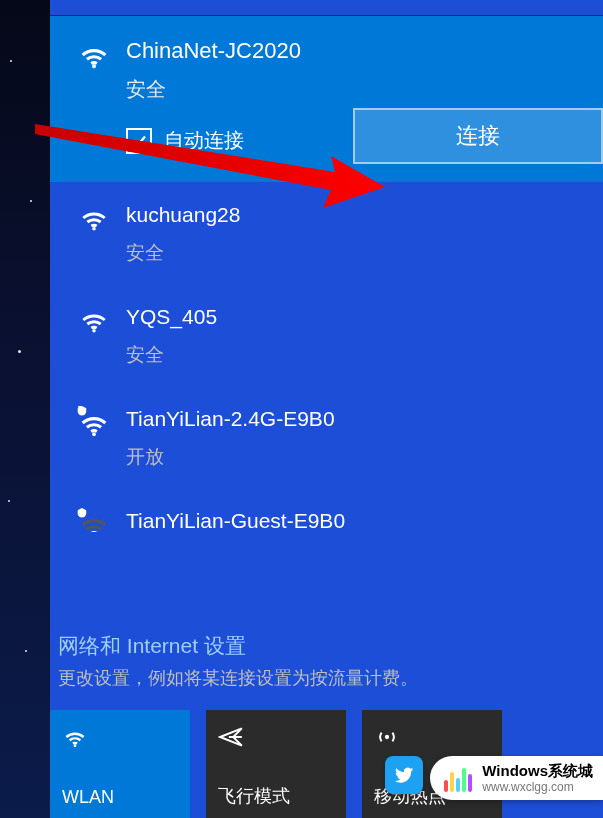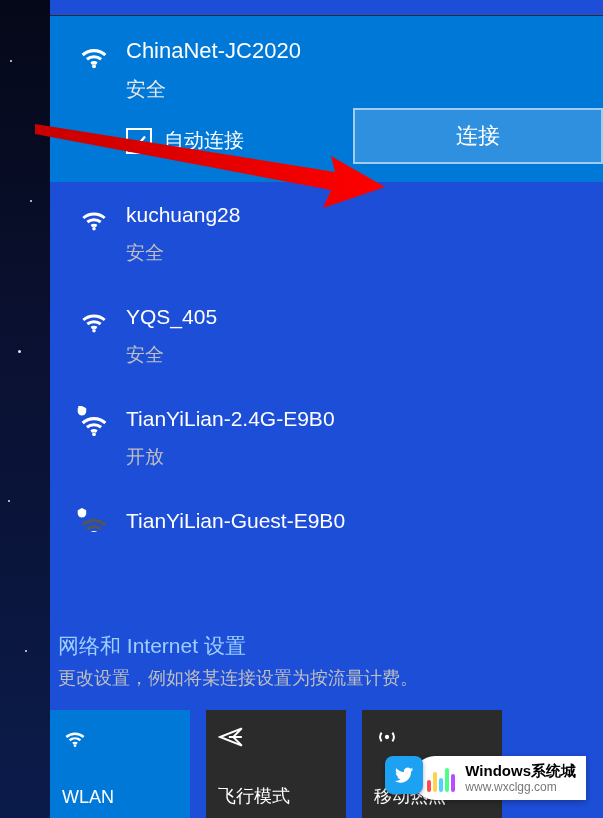--- a/index.html
+++ b/index.html
@@ -89,21 +89,21 @@
     background:#2b2b2b;
     display:flex; flex-direction:column; justify-content:space-between;
     padding:12px 12px 10px 12px;
     cursor:pointer;
   }
   .tile.active { background:#0078d7; }
   .tile-label { font-size:18px; color:#fff; }
   .tile-icon { height:30px; display:flex; align-items:center;}
 
   .watermark {
-    position:absolute; right:17px; bottom:18px; z-index:20;
+    position:absolute; right:0; bottom:18px; z-index:20;
     background:#fff; border-radius:24px 0 0 24px;
     padding:6px 10px 6px 14px; display:flex; align-items:center;
     box-shadow:0 2px 6px rgba(0,0,0,.3);
   }
   .wbars { display:flex; align-items:flex-end; height:28px; margin-right:8px;}
   .wbars div{ width:4px; margin-right:2px; border-radius:2px;}
   .watermark .t1{ font-size:15px; font-weight:600; color:#000;}
   .watermark .t2{ font-size:12px; color:#777; margin-top:-1px;}
 
   .twitterbadge {

